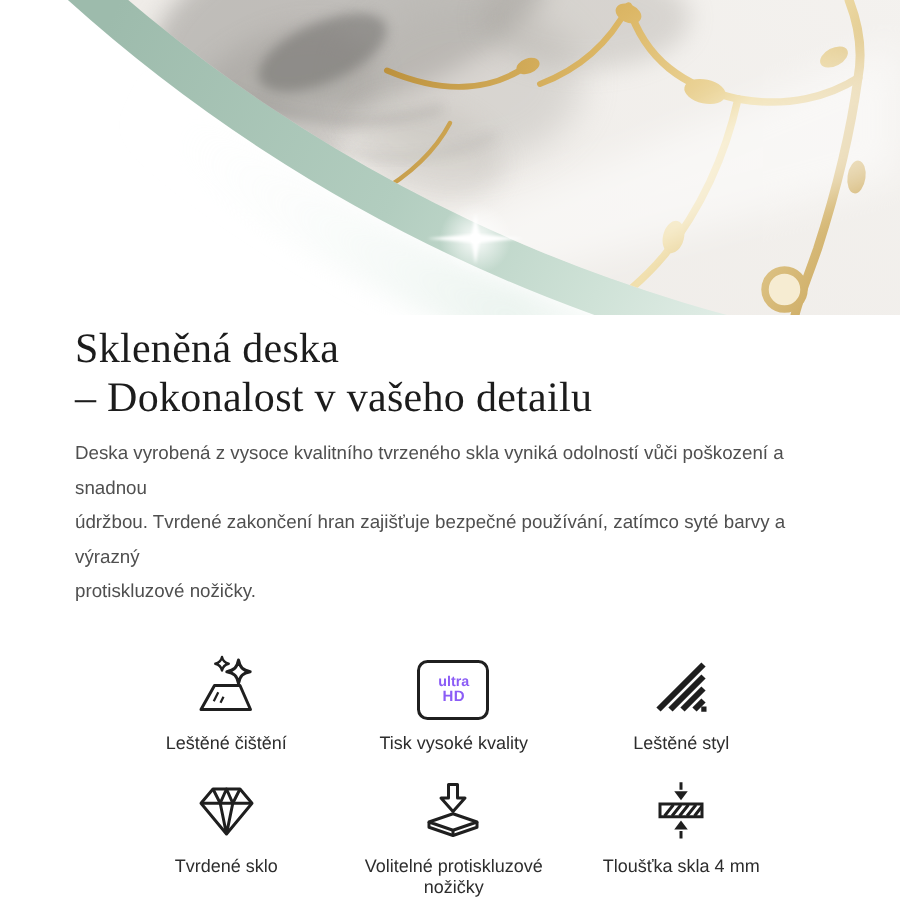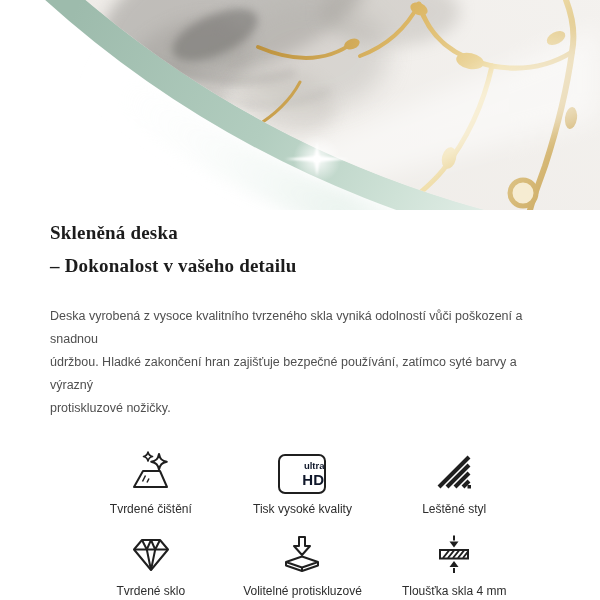--- a/index.html
+++ b/index.html
@@ -8,29 +8,29 @@
     font-family:"Liberation Sans", sans-serif;
     -webkit-font-smoothing:antialiased;
   }
   .page{width:600px;height:600px;position:relative;background:#fff;}
   .hero{position:relative;width:600px;height:210px;overflow:hidden;}
   .hero svg{display:block;}
   .content{padding:0 45px 0 50px;}
   h1.title{
     margin:6px 0 0 0;
     font-family:"Liberation Serif", serif;
-    font-weight:700;
-    font-size:19px;
+    font-weight:400;
+    font-size:28px;
     line-height:33px;
     color:#1c1c1c;
     letter-spacing:0.2px;
   }
   h1.title span{display:block;}
   .desc{
-    margin-top:23px;
+    margin-top:9px;
     font-size:12.5px;
     line-height:23px;
     color:#4f4f4f;
   }
   .features{
     margin:28px 25px 0 25px;
     display:grid;
     grid-template-columns:repeat(3,1fr);
     row-gap:14px;
   }
@@ -39,25 +39,25 @@
   }
   .icon-box{
     height:46px;display:flex;align-items:flex-end;justify-content:center;
     margin-bottom:8px;
   }
   .f-label{
     font-size:12px;line-height:14px;color:#2d2d2d;
   }
   .uhd-box{
     width:44px;height:36px;border:2.5px solid #1f1f1f;border-radius:7px;
-    display:flex;flex-direction:column;align-items:flex-end;justify-content:center;
-    color:#0f172a;line-height:1;
+    display:flex;flex-direction:column;align-items:center;justify-content:center;
+    color:#8b5cf6;line-height:1;
   }
   .uhd-top{font-size:9.5px;font-weight:700;margin-bottom:1px;}
-  .uhd-bottom{font-size:15px;font-weight:800;letter-spacing:0.3px;}
+  .uhd-bottom{font-size:10px;font-weight:800;letter-spacing:0.3px;}
 </style>
 </head>
 <body>
 
 <div class="page">
 
   <div class="hero">
     <svg width="600" height="210" viewBox="0 0 600 210">
       <defs>
         <linearGradient id="rimG" gradientUnits="userSpaceOnUse" x1="80" y1="0" x2="520" y2="230">
@@ -157,38 +157,38 @@
 
   <div class="content">
 
     <h1 class="title">
       <span>Skleněná deska</span>
       <span>– Dokonalost v vašeho detailu</span>
     </h1>
 
     <div class="desc">
       <div>Deska vyrobená z vysoce kvalitního tvrzeného skla vyniká odolností vůči poškození a snadnou</div>
-      <div>údržbou. Hladké zakončení hran zajišťuje bezpečné používání, zatímco syté barvy a výrazný</div>
+      <div>údržbou. Tvrdené zakončení hran zajišťuje bezpečné používání, zatímco syté barvy a výrazný</div>
       <div>protiskluzové nožičky.</div>
     </div>
 
     <div class="features">
 
       <div class="feature">
         <div class="icon-box">
           <svg width="46" height="44" viewBox="0 0 46 44">
             <g fill="none" stroke="#1f1f1f" stroke-width="2" stroke-linejoin="round">
               <path d="M15,21 L32,21 L39,37 L6,37 Z"></path>
               <path stroke-width="1.5" d="M14.5,31.5 L17.5,25.5 M19,32.5 L21,28.5"></path>
               <path d="M31,4 C32,9 33.8,10.8 38.8,11.8 C33.8,12.8 32,14.6 31,19.6 C30,14.6 28.2,12.8 23.2,11.8 C28.2,10.8 30,9 31,4 Z"></path>
               <path stroke-width="1.6" d="M20,2 C20.6,4.8 21.7,5.9 24.5,6.5 C21.7,7.1 20.6,8.2 20,11 C19.4,8.2 18.3,7.1 15.5,6.5 C18.3,5.9 19.4,4.8 20,2 Z"></path>
             </g>
           </svg>
         </div>
-        <div class="f-label">Tvrdené čištění</div>
+        <div class="f-label">Leštěné čištění</div>
       </div>
 
       <div class="feature">
         <div class="icon-box">
           <div class="uhd-box">
             <span class="uhd-top">ultra</span>
             <span class="uhd-bottom">HD</span>
           </div>
         </div>
         <div class="f-label">Tisk vysoké kvality</div>

